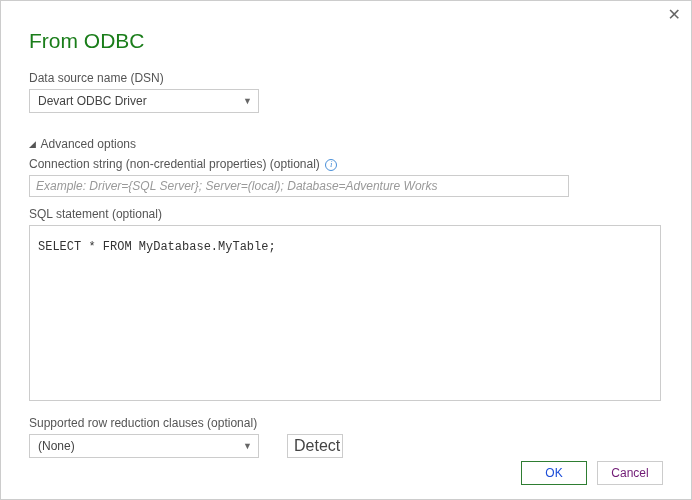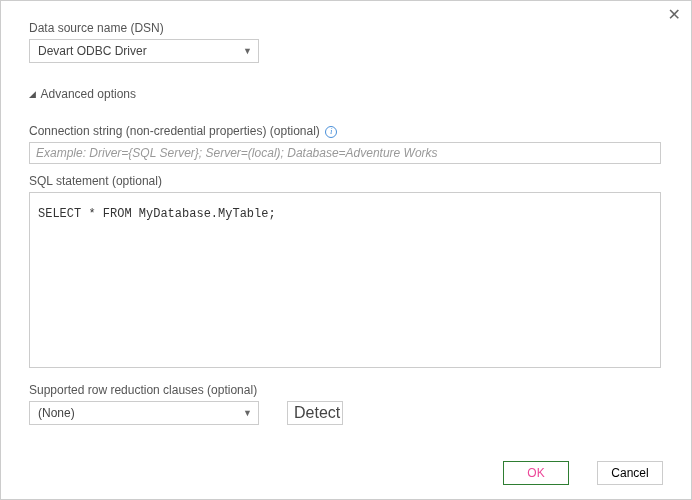--- a/index.html
+++ b/index.html
@@ -65,39 +65,39 @@
     color: #555;
     cursor: pointer;
   }
   .adv-header .tri {
     display: inline-block;
     font-size: 9px;
     color: #555;
     margin-right: 2px;
     transform: translateY(-1px);
   }
-  .conn-label { margin-top: 23px; }
+  .conn-label { margin-top: 6px; }
   .info-icon {
     display: inline-flex;
     align-items: center;
     justify-content: center;
     width: 12px;
     height: 12px;
     border: 1px solid #4a90d9;
     color: #4a90d9;
     border-radius: 50%;
     font-size: 9px;
     font-style: italic;
     font-family: Georgia, serif;
     line-height: 1;
     vertical-align: middle;
     margin-left: 2px;
   }
   .input-line {
-    width: 632px;
+    width: 540px;
     height: 22px;
     border: 1px solid #ccc;
     padding: 0 6px;
     font-size: 12px;
     font-style: italic;
     color: #999;
     line-height: 20px;
     margin-bottom: 10px;
   }
   .input-line::placeholder { color: #999; font-style: italic; }
@@ -137,35 +137,35 @@
   }
   .btn {
     width: 66px;
     height: 24px;
     font-size: 12px;
     cursor: pointer;
     background: #fff;
   }
   .btn-ok {
     border: 1px solid #2e7d32;
-    color: #ec4899;
+    color: #1d4ed8;
   }
   .btn-cancel {
     border: 1px solid #ccc;
-    color: #000000;
-    margin-left: 18px;
+    color: #701a75;
   }
 </style>
 </head>
 <body>
 
 <div class="close-btn">✕</div>
 
 <div class="content">
 
+  <h1 class="title">From ODBC</h1>
 
   <label class="label">Data source name (DSN)</label>
   <div class="select">
     <span>Devart ODBC Driver</span>
     <span class="chev">▼</span>
   </div>
 
   <div class="adv-header">
     <span class="tri">◢</span>
     <span>Advanced options</span>

